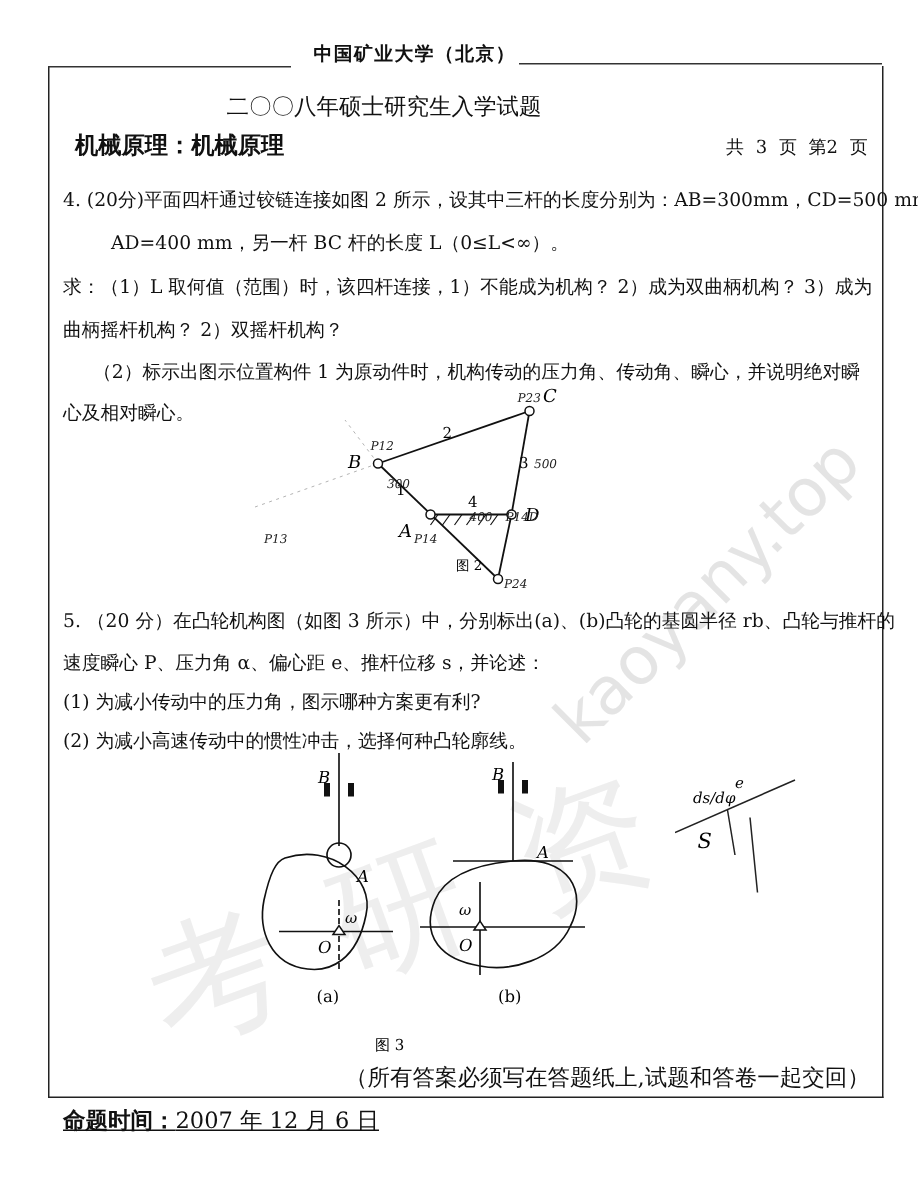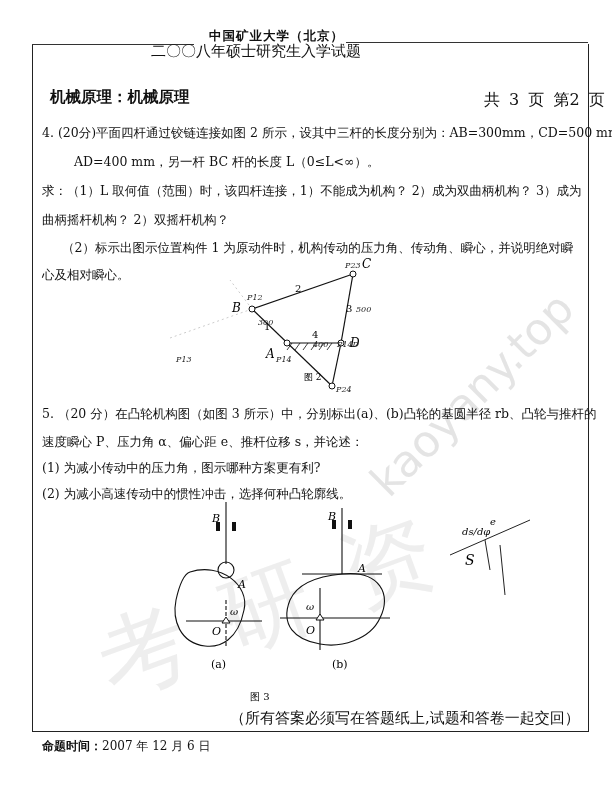--- a/index.html
+++ b/index.html
@@ -4,28 +4,28 @@
 <style>
   html, body { margin:0; padding:0; background:#ffffff; }
   body { width:612px; height:798px; position:relative; overflow:hidden;
          font-family:"DejaVu Serif", "Liberation Serif", serif; color:#111; }
   .abs { position:absolute; }
   .frame { position:absolute; left:32px; top:44px; width:555px; height:687px;
            border:1px solid #222; border-top:none; }
   .frame-top-l { position:absolute; left:32px; top:44px; width:162px; height:0; border-top:1px solid #333; }
   .frame-top-r { position:absolute; left:346px; top:42px; width:242px; height:0; border-top:1px solid #333; }
   .univ { left:0; width:553px; top:28px; text-align:center; font-size:12.5px; font-weight:bold; letter-spacing:1px; }
-  .exam { left:0; width:512px; top:42px; text-align:center; font-size:15px; }
+  .exam { left:0; width:512px; top:62px; text-align:center; font-size:15px; }
   .subject { left:50px; top:87px; font-size:15.5px; font-weight:bold; }
-  .pageinfo { left:484px; top:90px; font-size:16px; word-spacing:4px; }
+  .pageinfo { left:484px; top:90px; font-size:12px; word-spacing:4px; }
   .para { left:42px; font-size:12.5px; line-height:16px; white-space:nowrap; }
   .indent { left:62px; }
   .watermark { font-family:"DejaVu Sans", sans-serif; color:#cfcfcf; opacity:0.55; }
   .footer-note { left:230px; top:709px; font-size:15px; }
-  .date { left:42px; top:738px; font-size:12px; }
+  .date { left:42px; top:738px; font-size:15px;text-decoration:underline; }
   .date b { font-weight:bold; }
   svg text { font-family:"DejaVu Serif", "Liberation Serif", serif; }
 </style>
 </head>
 <body>
 
 <div class="frame"></div>
 <div class="frame-top-l"></div>
 <div class="frame-top-r"></div>
 

